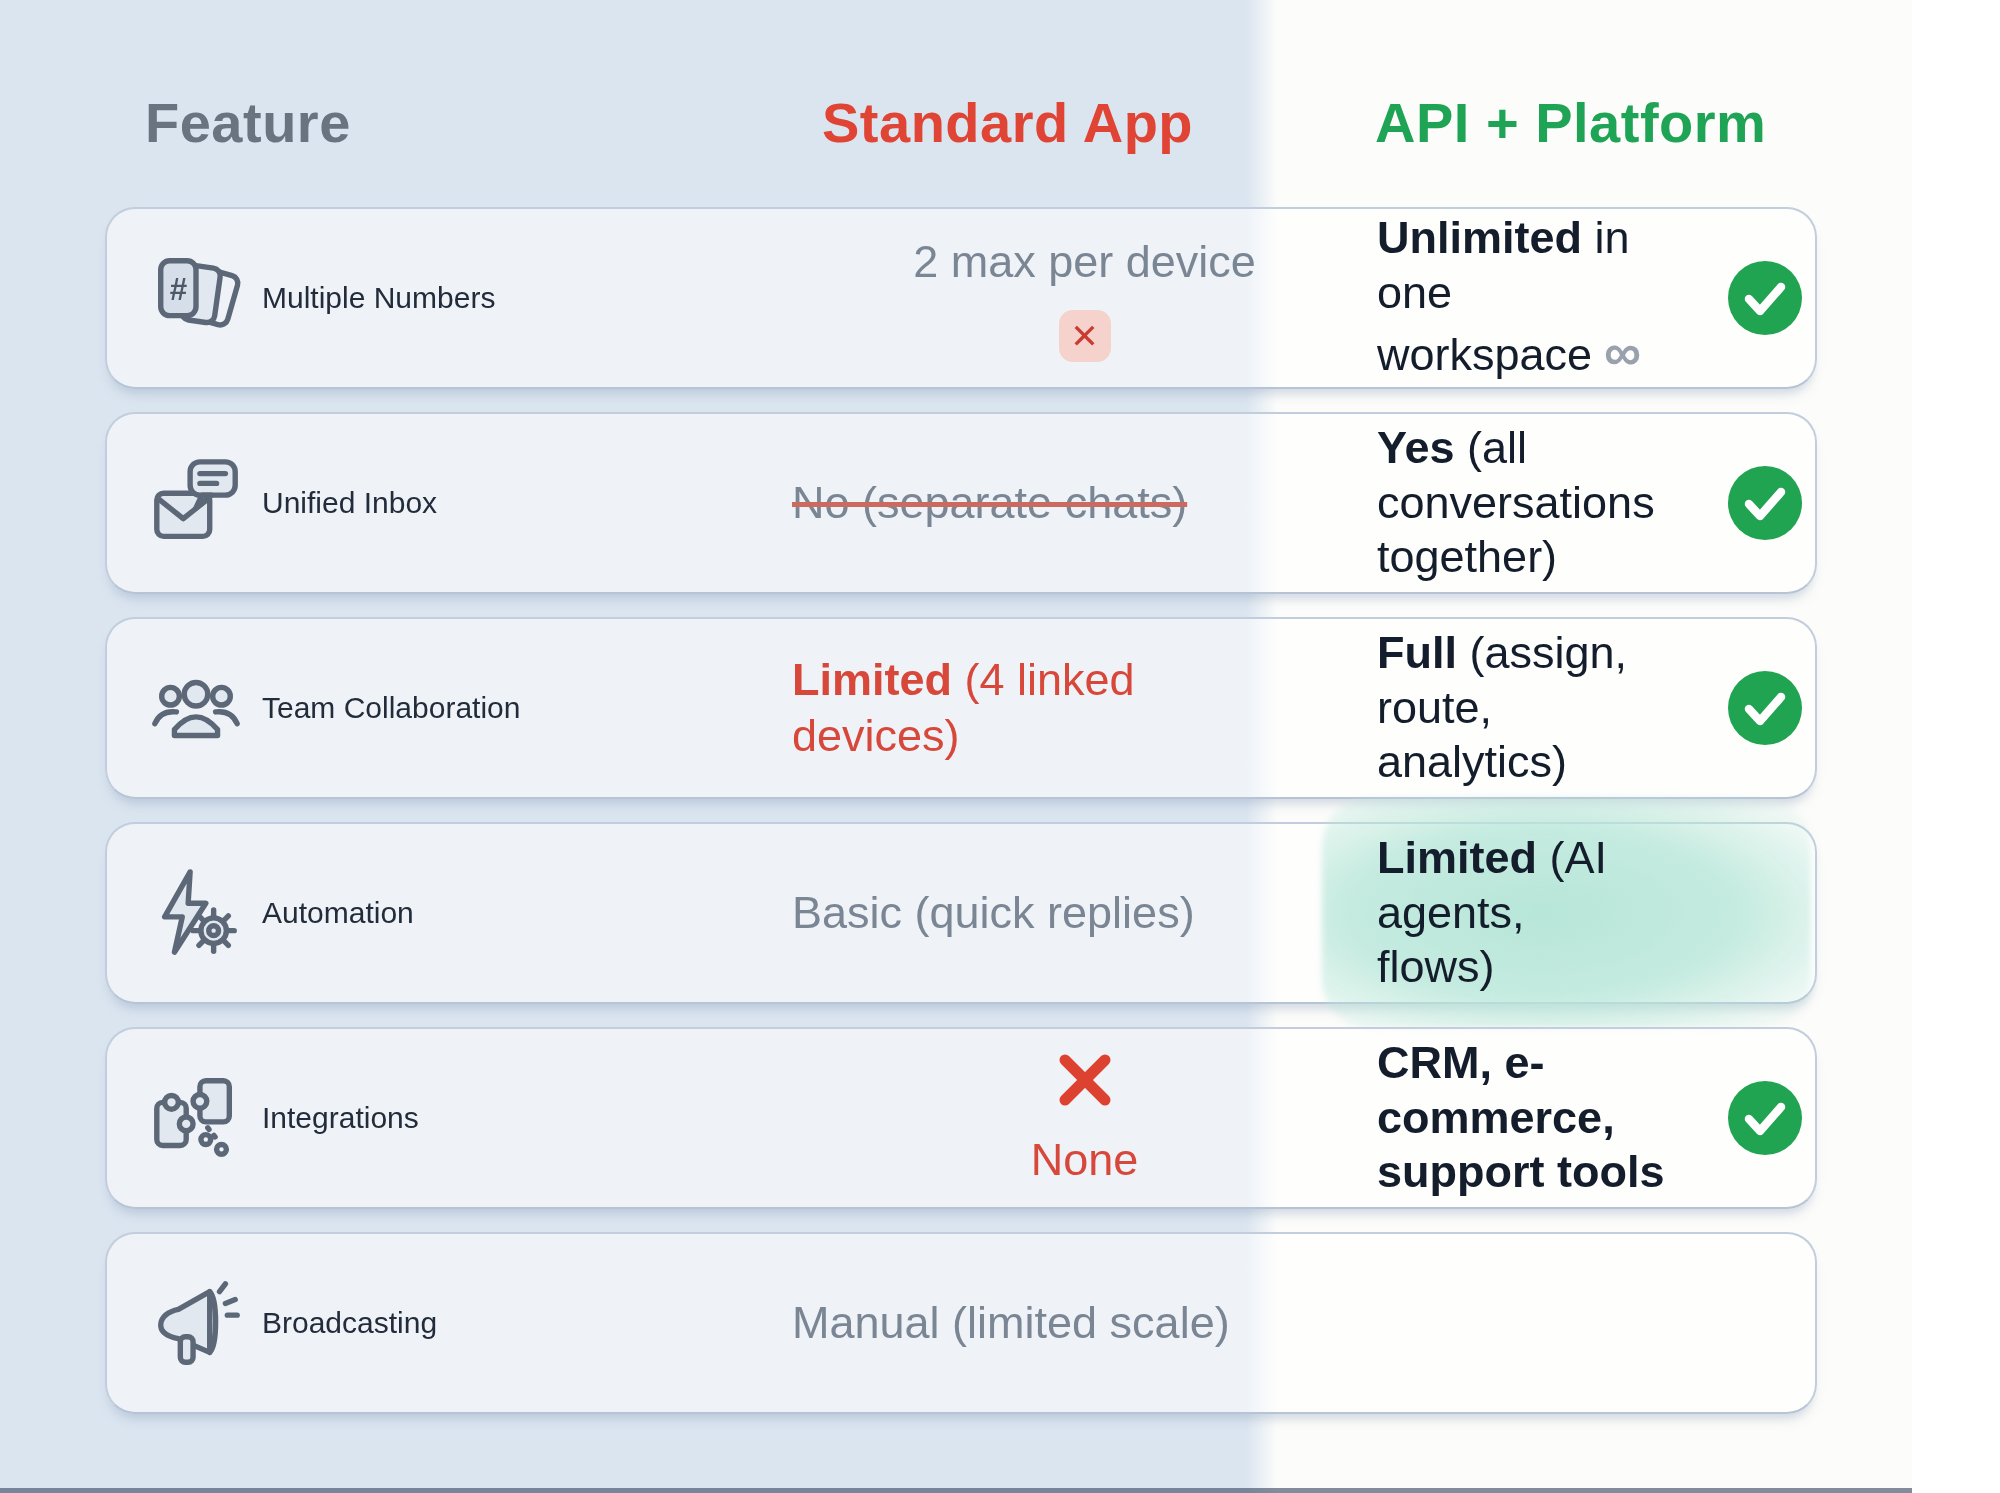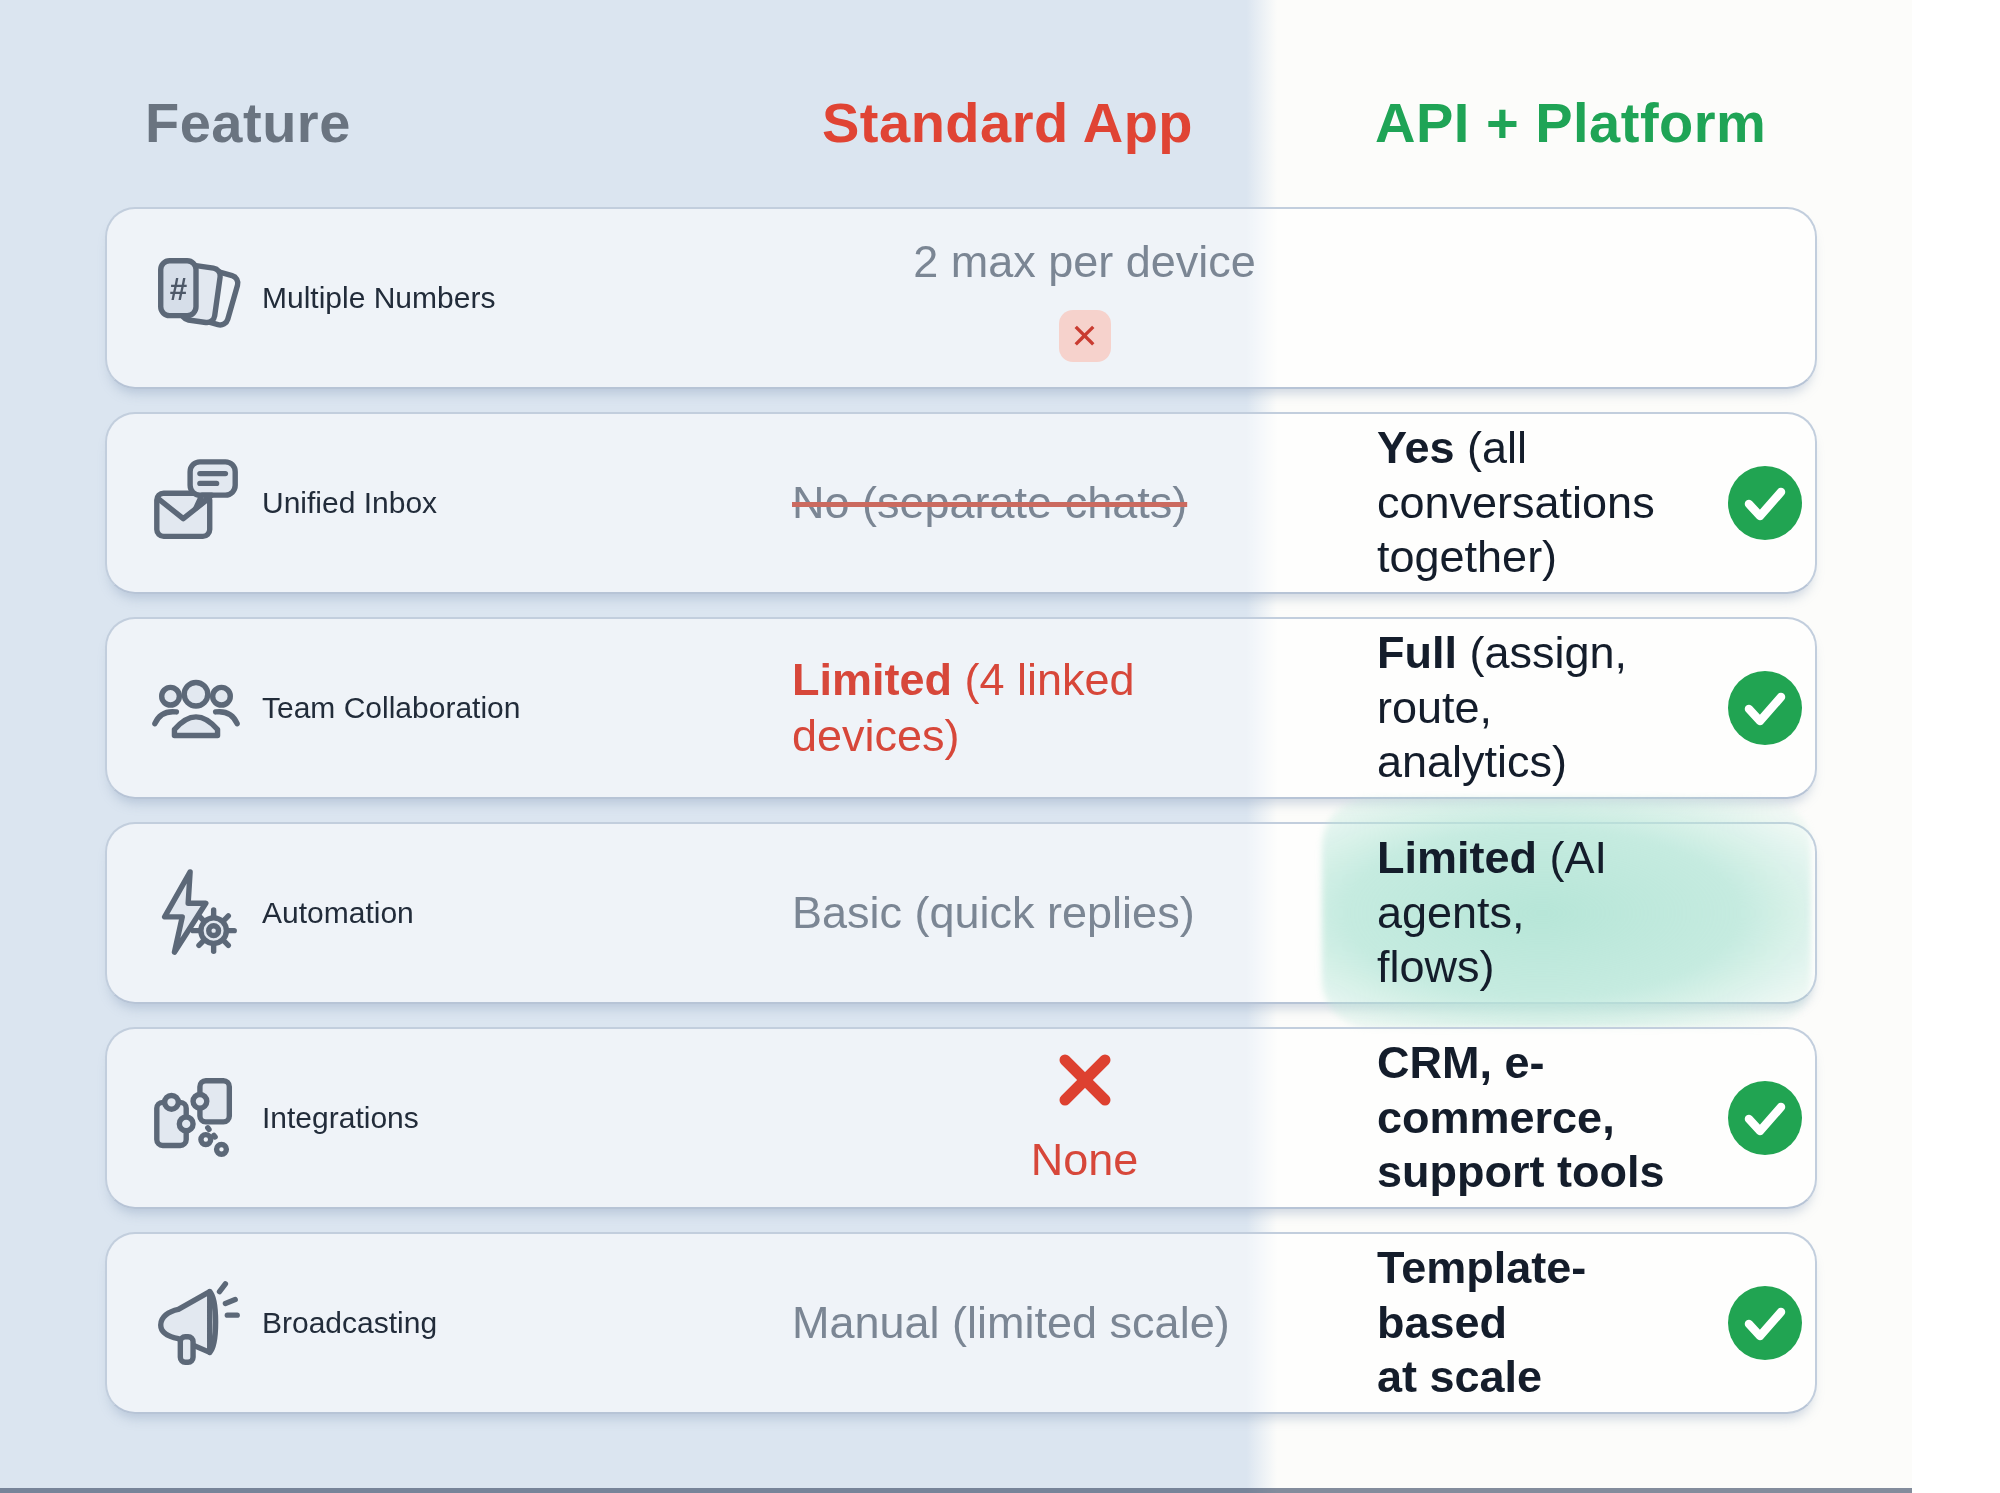--- a/index.html
+++ b/index.html
@@ -120,20 +120,30 @@
           <rect class="ic ic-fill2" x="14" y="12" width="36" height="56" rx="9"></rect>
           <text x="32" y="52" text-anchor="middle" font-size="32" font-weight="bold" fill="#4d5868" stroke="none">#</text>
         </svg>
       </div>
       <div class="label-cell">Multiple Numbers</div>
       <div class="standard-cell">
         <div class="std-inline">
           <span>2 max per device</span>
           <span class="x-badge">✕</span>
         </div>
+      </div>
+      <div class="api-cell">
+        <div class="api-text">
+          <span class="bold">Unlimited</span><span> in one</span><br>
+          <span>workspace</span><span class="infinity">∞</span>
+        </div>
+        <svg class="check" viewBox="0 0 74 74">
+          <circle cx="37" cy="37" r="37" fill="#21a452"></circle>
+          <polyline points="21,38 32,50 53,26" fill="none" stroke="#ffffff" stroke-width="8.5" stroke-linecap="round" stroke-linejoin="round"></polyline>
+        </svg>
       </div>
     </div>
 
     <div class="card">
       <div class="icon-cell">
         <svg viewBox="0 0 100 100">
           <rect class="ic ic-fill" x="10" y="40" width="54" height="44" rx="7"></rect>
           <path class="ic" d="M12 46 L37 66 L62 46"></path>
           <rect class="ic ic-fill" x="44" y="8" width="46" height="34" rx="10"></rect>
           <path class="ic ic-fill" d="M56 42 l-6 13 l16 -13 z"></path>
@@ -263,28 +273,18 @@
           <rect class="ic ic-fill" x="34" y="64" width="13" height="26" rx="5"></rect>
           <line class="ic" x1="74" y1="18" x2="80" y2="10"></line>
           <line class="ic" x1="80" y1="30" x2="90" y2="26"></line>
           <line class="ic" x1="82" y1="42" x2="92" y2="42"></line>
         </svg>
       </div>
       <div class="label-cell">Broadcasting</div>
       <div class="standard-cell">
         <span>Manual (limited scale)</span>
       </div>
-      <div class="api-cell">
-        <div class="api-text">
-          <span class="bold">Template-based</span><br>
-          <span class="bold">at scale</span>
-        </div>
-        <svg class="check" viewBox="0 0 74 74">
-          <circle cx="37" cy="37" r="37" fill="#21a452"></circle>
-          <polyline points="21,38 32,50 53,26" fill="none" stroke="#ffffff" stroke-width="8.5" stroke-linecap="round" stroke-linejoin="round"></polyline>
-        </svg>
-      </div>
     </div>
 
   </div>
 
   <div class="bottom-line"></div>
 </div>
 
 </body></html>

